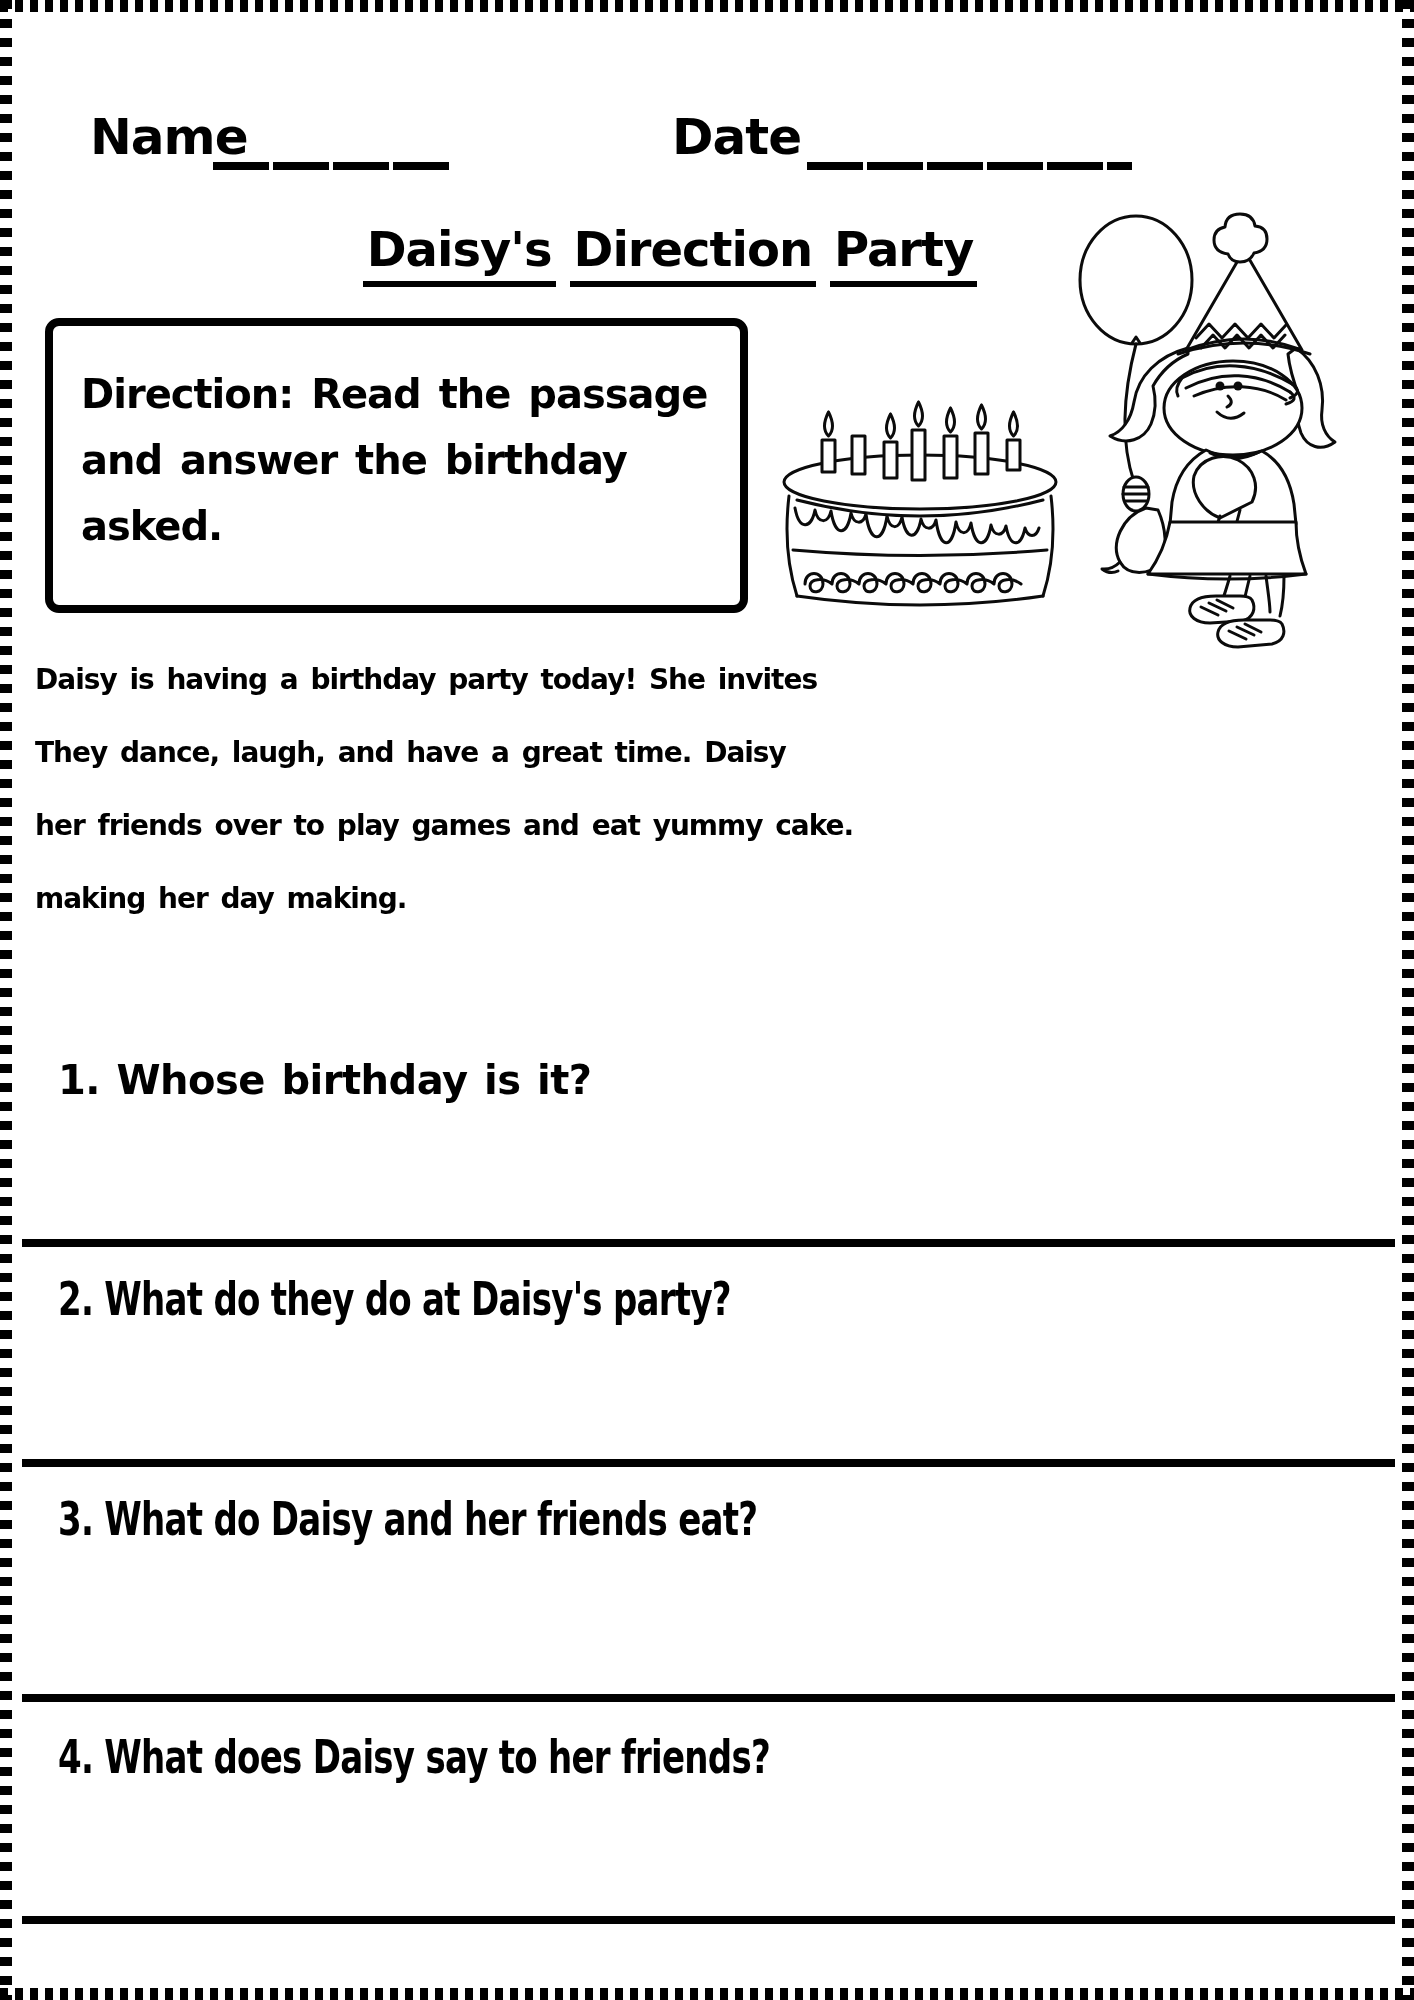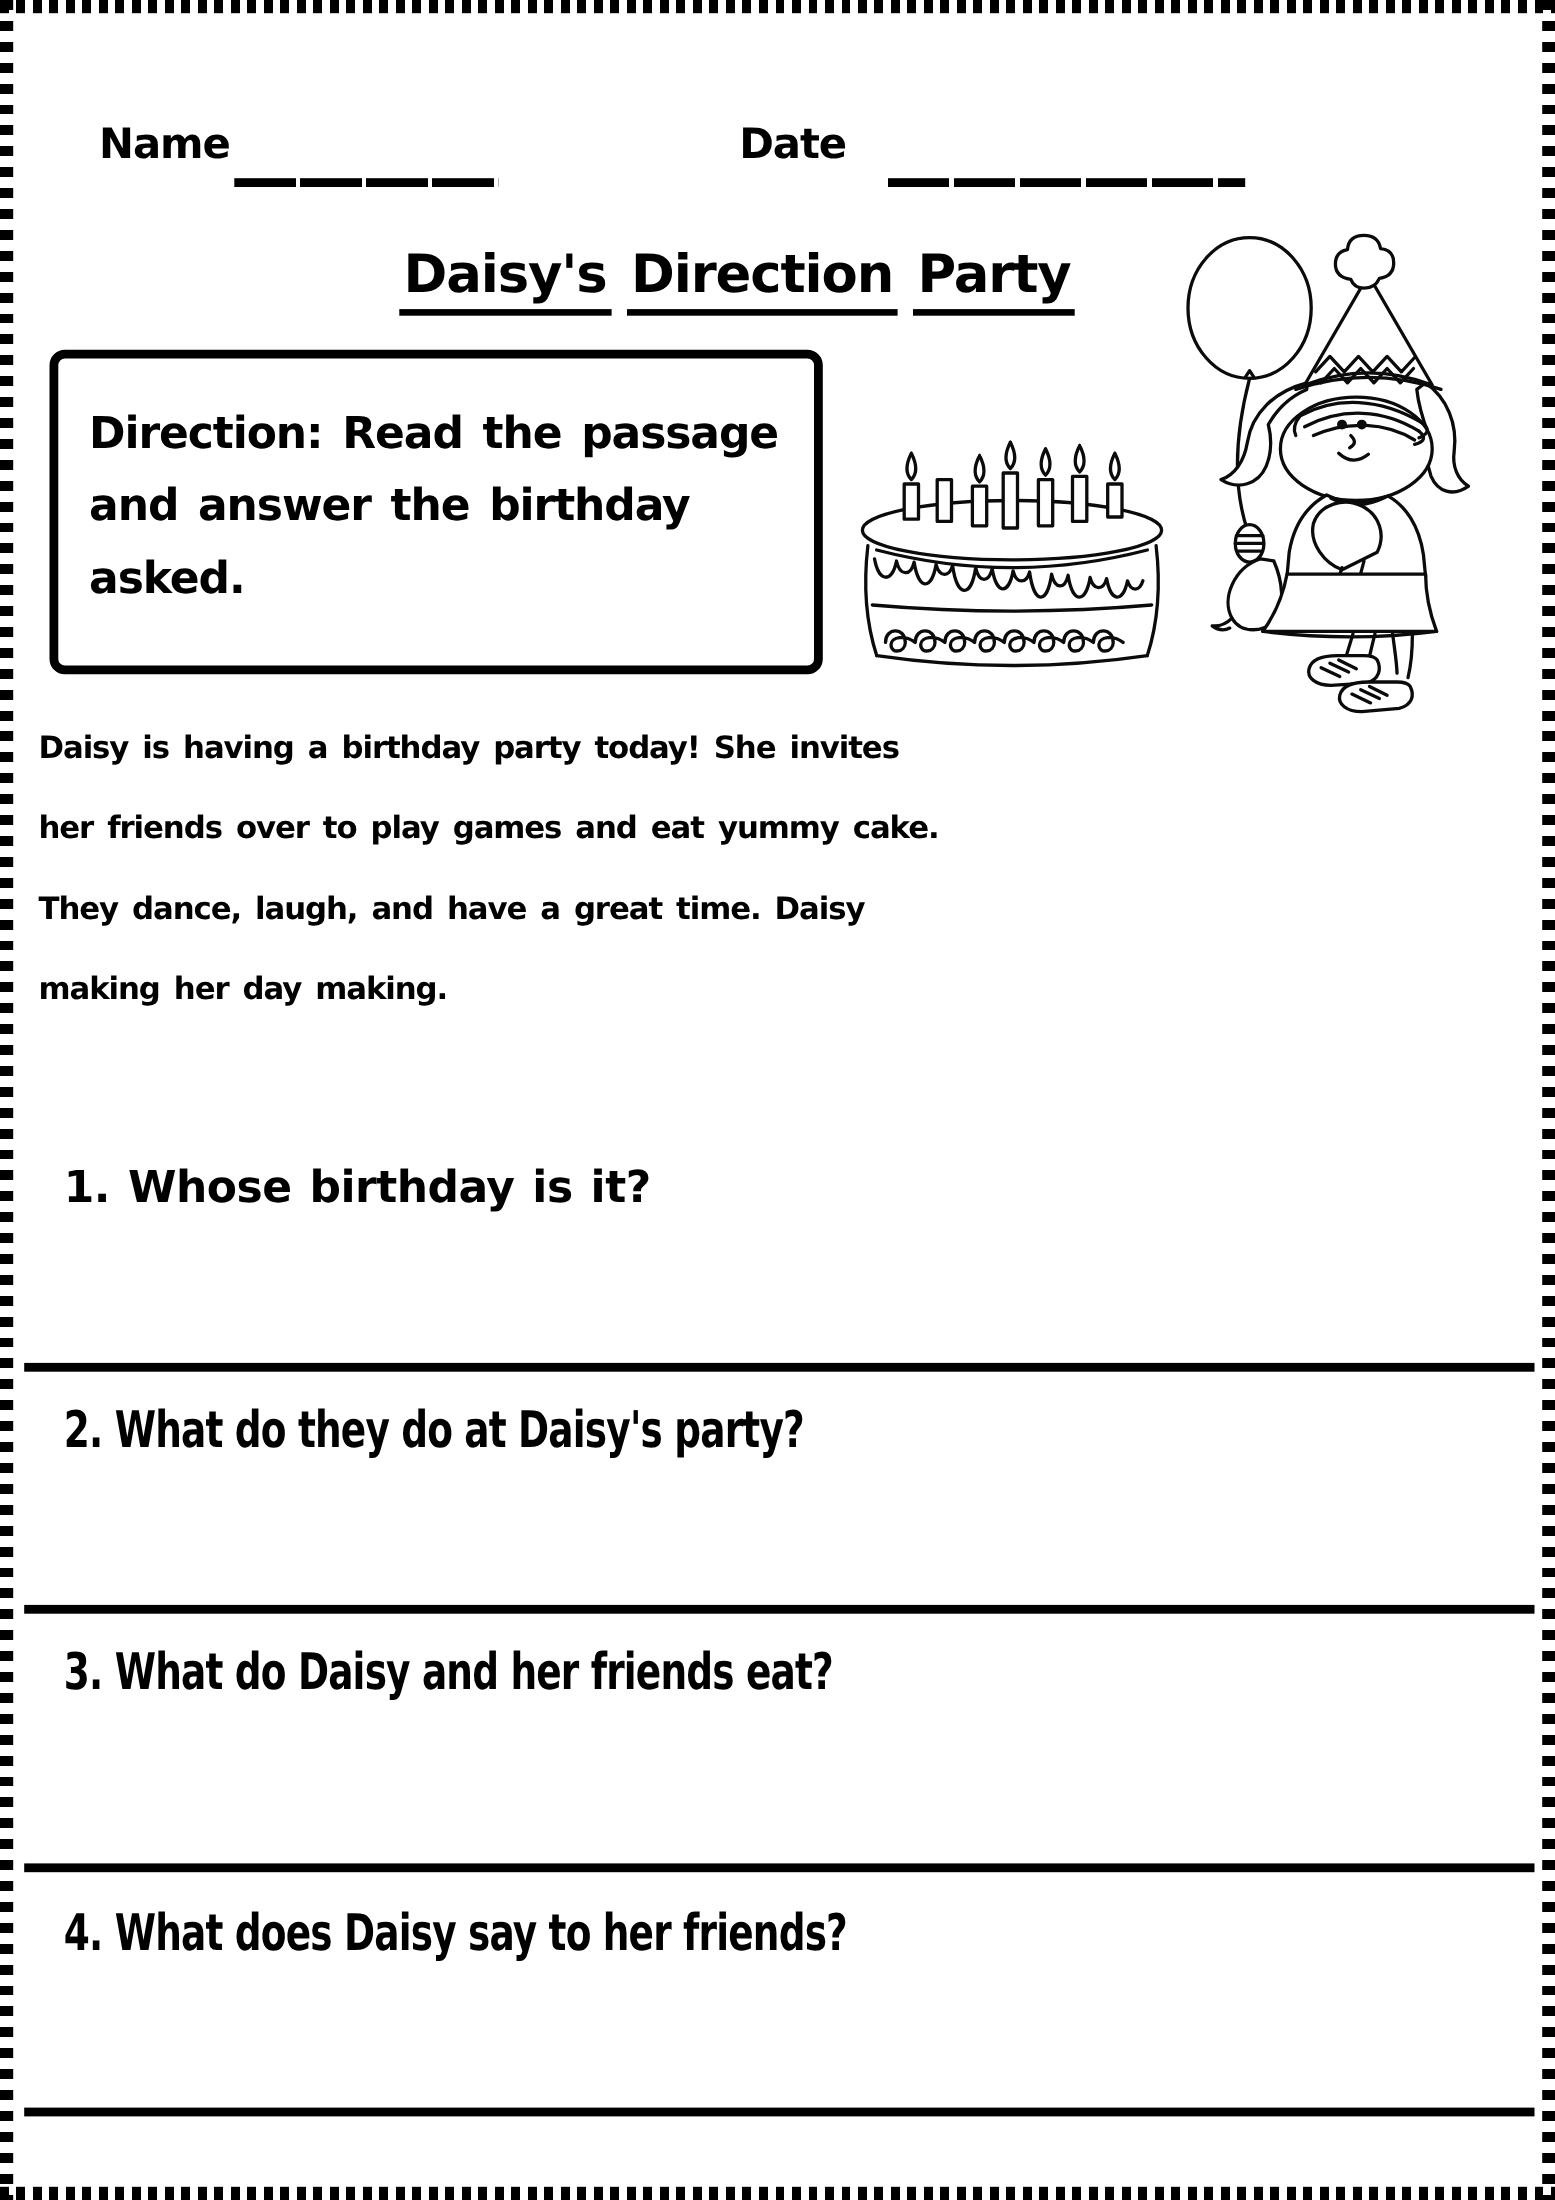--- a/index.html
+++ b/index.html
@@ -9,21 +9,21 @@
   .bord{position:absolute;}
   .bord.top   {left:0;right:0;top:0;height:12px;
      background:repeating-linear-gradient(90deg,#000 0 8px,transparent 8px 15px);}
   .bord.bottom{left:0;right:0;bottom:0;height:12px;
      background:repeating-linear-gradient(90deg,#000 0 8px,transparent 8px 15px);}
   .bord.left  {top:0;bottom:0;left:0;width:12px;
      background:repeating-linear-gradient(180deg,#000 0 9px,transparent 9px 19px);}
   .bord.right {top:0;bottom:0;right:0;width:12px;
      background:repeating-linear-gradient(180deg,#000 0 9px,transparent 9px 19px);}
 
-  .hdr-label{position:absolute;font-size:38px;font-weight:700;letter-spacing:-1px;line-height:1;}
+  .hdr-label{position:absolute;font-size:50px;font-weight:700;letter-spacing:-1px;line-height:1;}
   .write-line{position:absolute;height:8px;
      background:repeating-linear-gradient(90deg,#000 0 56px,#fff 56px 60px);}
 
   .title{position:absolute;left:320px;top:217px;width:700px;text-align:center;
          font-size:48px;font-weight:700;letter-spacing:-1px;white-space:nowrap;}
   .title .w{display:inline-block;border-bottom:6px solid #000;padding:0 4px 4px 4px;margin:4px 7px;}
 
   .dirbox{position:absolute;left:45px;top:318px;width:703px;height:295px;box-sizing:border-box;
           border:8px solid #000;border-radius:14px;padding:35px 20px 0 28px;}
   .dirbox .ln{font-size:40px;font-weight:700;line-height:66px;letter-spacing:-1px;
@@ -182,22 +182,22 @@
                C 122 390 132 386 146 386 L 170 386 C 176 386 180 387 182 390 Z" class="fillw"></path>
       <path d="M 131 397 l 17 8 M 139 393 l 17 8 M 147 390 l 16 8"></path>
       <path d="M 212 414 C 216 422 214 431 202 434 L 168 437 C 154 437 146 430 148 422
                C 150 414 160 410 174 410 L 200 410 C 206 410 210 411 212 414 Z" class="fillw"></path>
       <path d="M 159 421 l 17 8 M 167 417 l 17 8 M 175 414 l 16 8"></path>
     </svg>
   </div>
 
   <div class="passage">
     <div class="ln">Daisy is having a birthday party today! She invites</div>
+    <div class="ln">They dance, laugh, and have a great time. Daisy</div>
     <div class="ln">her friends over to play games and eat yummy cake.</div>
-    <div class="ln">They dance, laugh, and have a great time. Daisy</div>
     <div class="ln">making her day making.</div>
   </div>
 
   <div class="question regular" style="top:1057px;">
     <span>1.</span>
     <span>Whose birthday is it?</span>
   </div>
   <div class="ansline" style="top:1239px;"></div>
 
   <div class="question condensed" style="top:1272px;">

